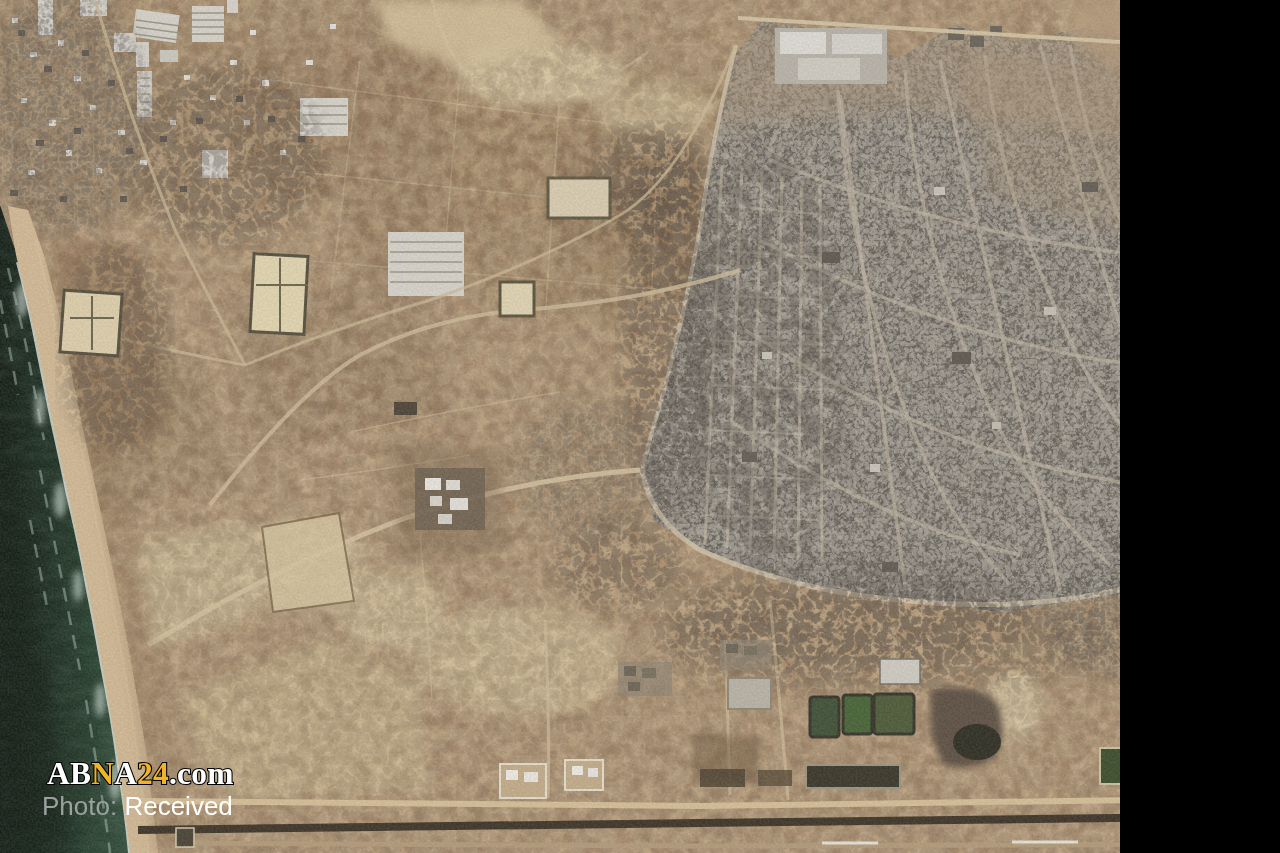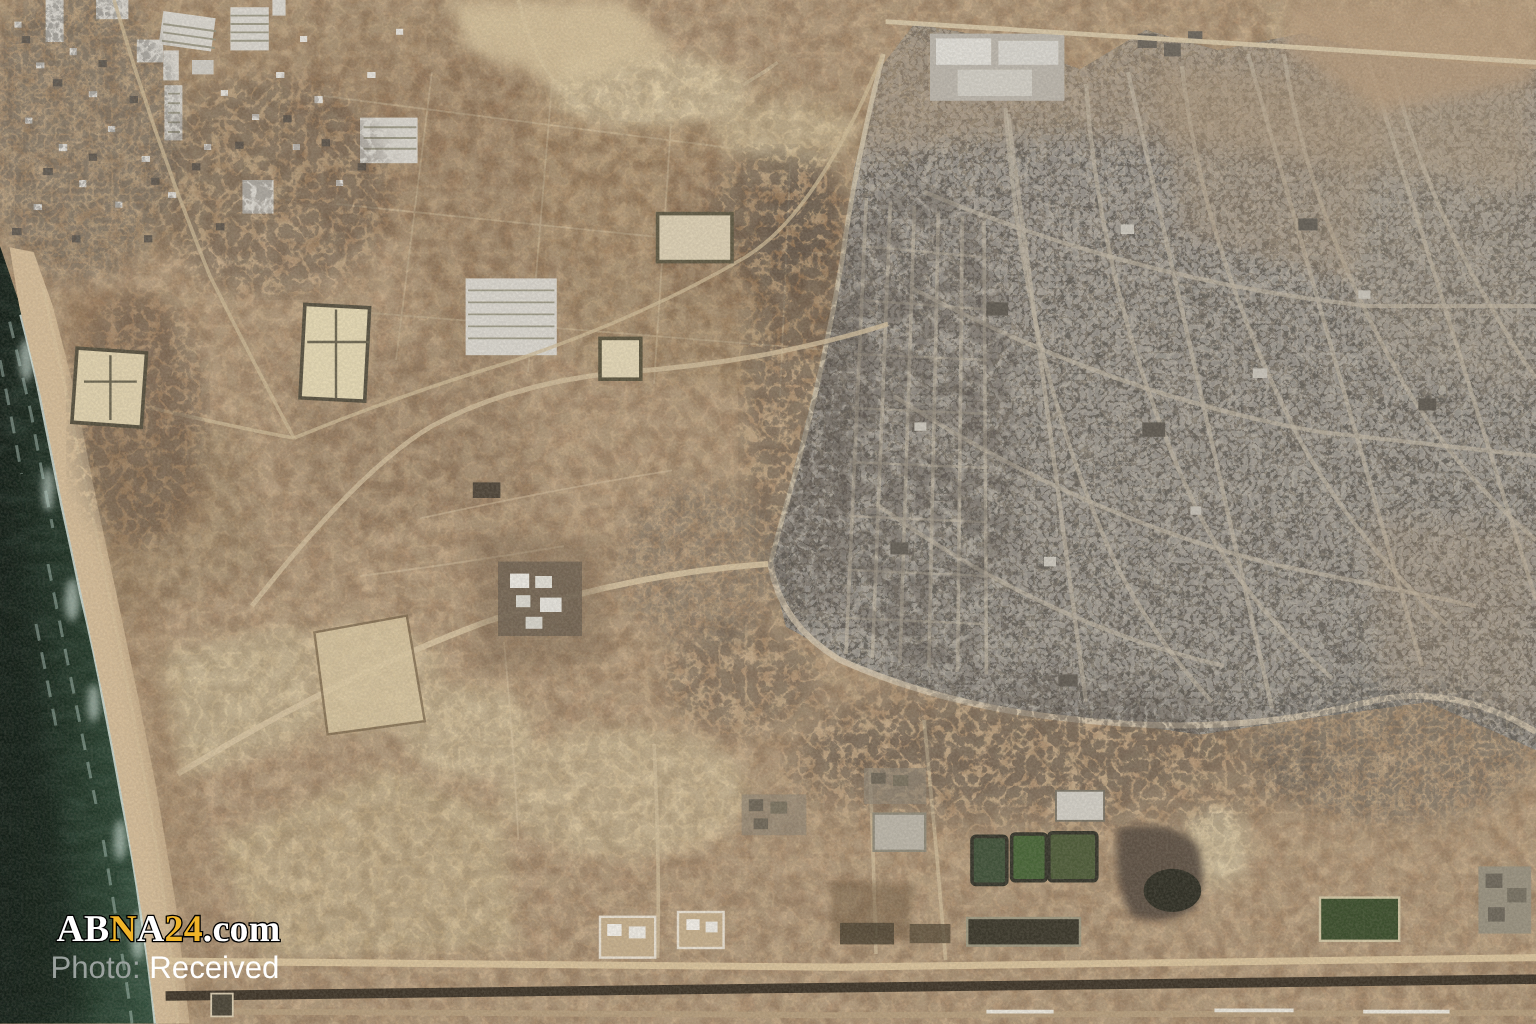--- a/index.html
+++ b/index.html
@@ -1,16 +1,16 @@
 <!DOCTYPE html>
 <html><head>
 <meta charset="utf-8">
 <style>
   html,body{margin:0;padding:0;background:#000;}
-  #stage{position:relative;width:1280px;height:853px;overflow:hidden;
+  #stage{position:relative;width:1120px;height:853px;overflow:hidden;
     font-family:"Liberation Sans",sans-serif;}
   svg{display:block;}
 </style>
 </head>
 <body>
 <div id="stage">
 <svg width="1280" height="853" viewBox="0 0 1280 853" xmlns="http://www.w3.org/2000/svg">
 <defs>
   <filter id="soft6" color-interpolation-filters="sRGB" x="-20%" y="-20%" width="140%" height="140%">
           <feGaussianBlur stdDeviation="6"></feGaussianBlur>

